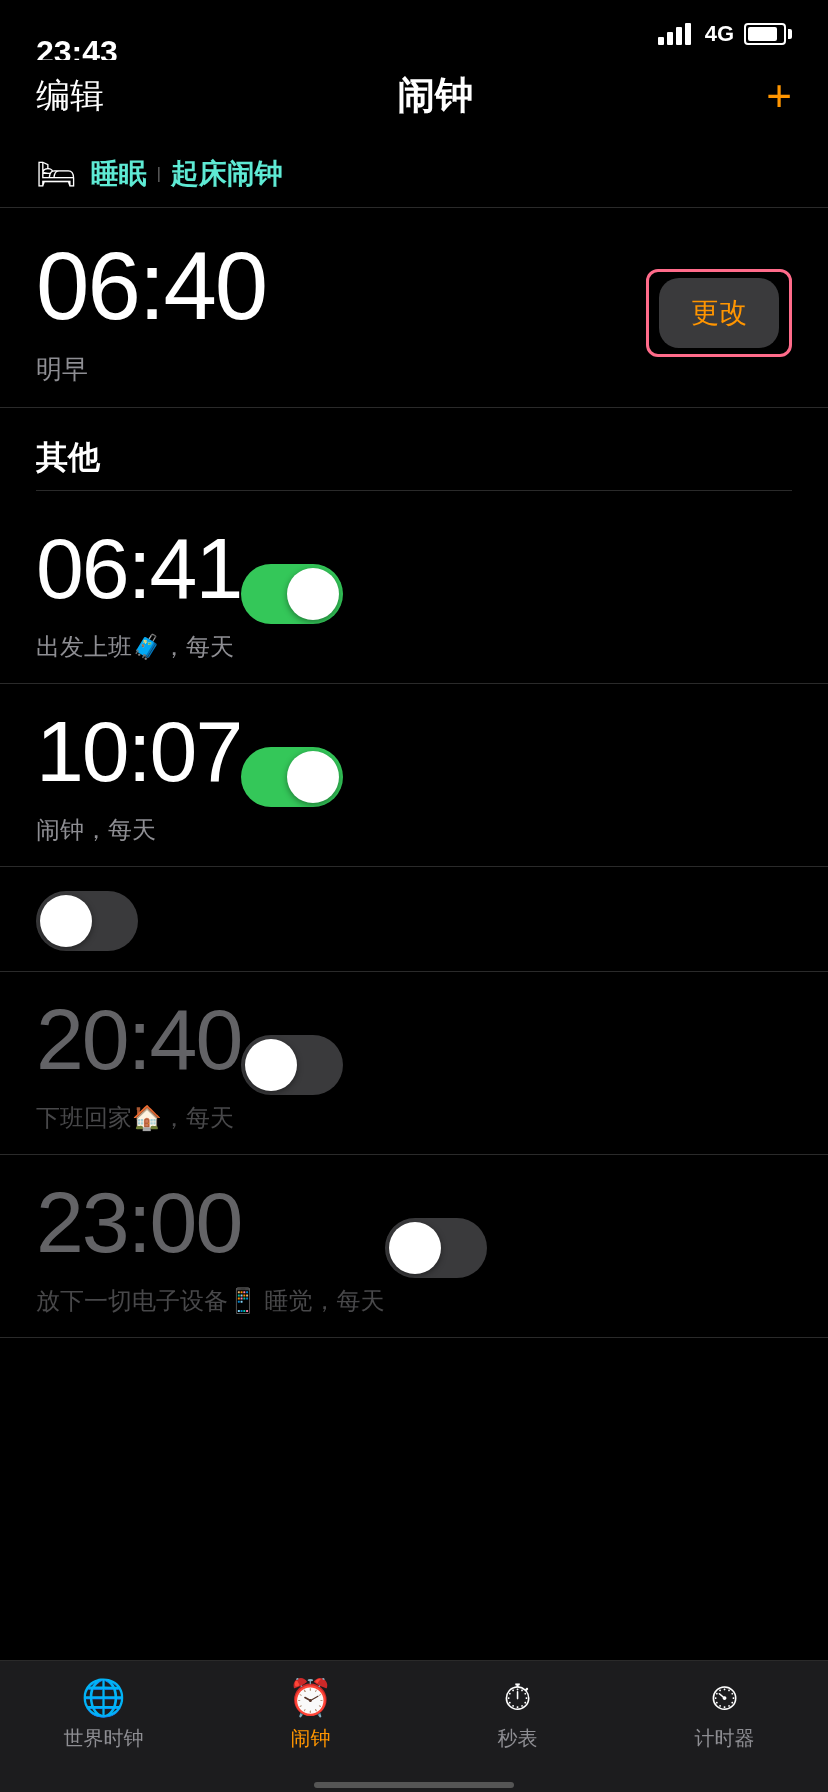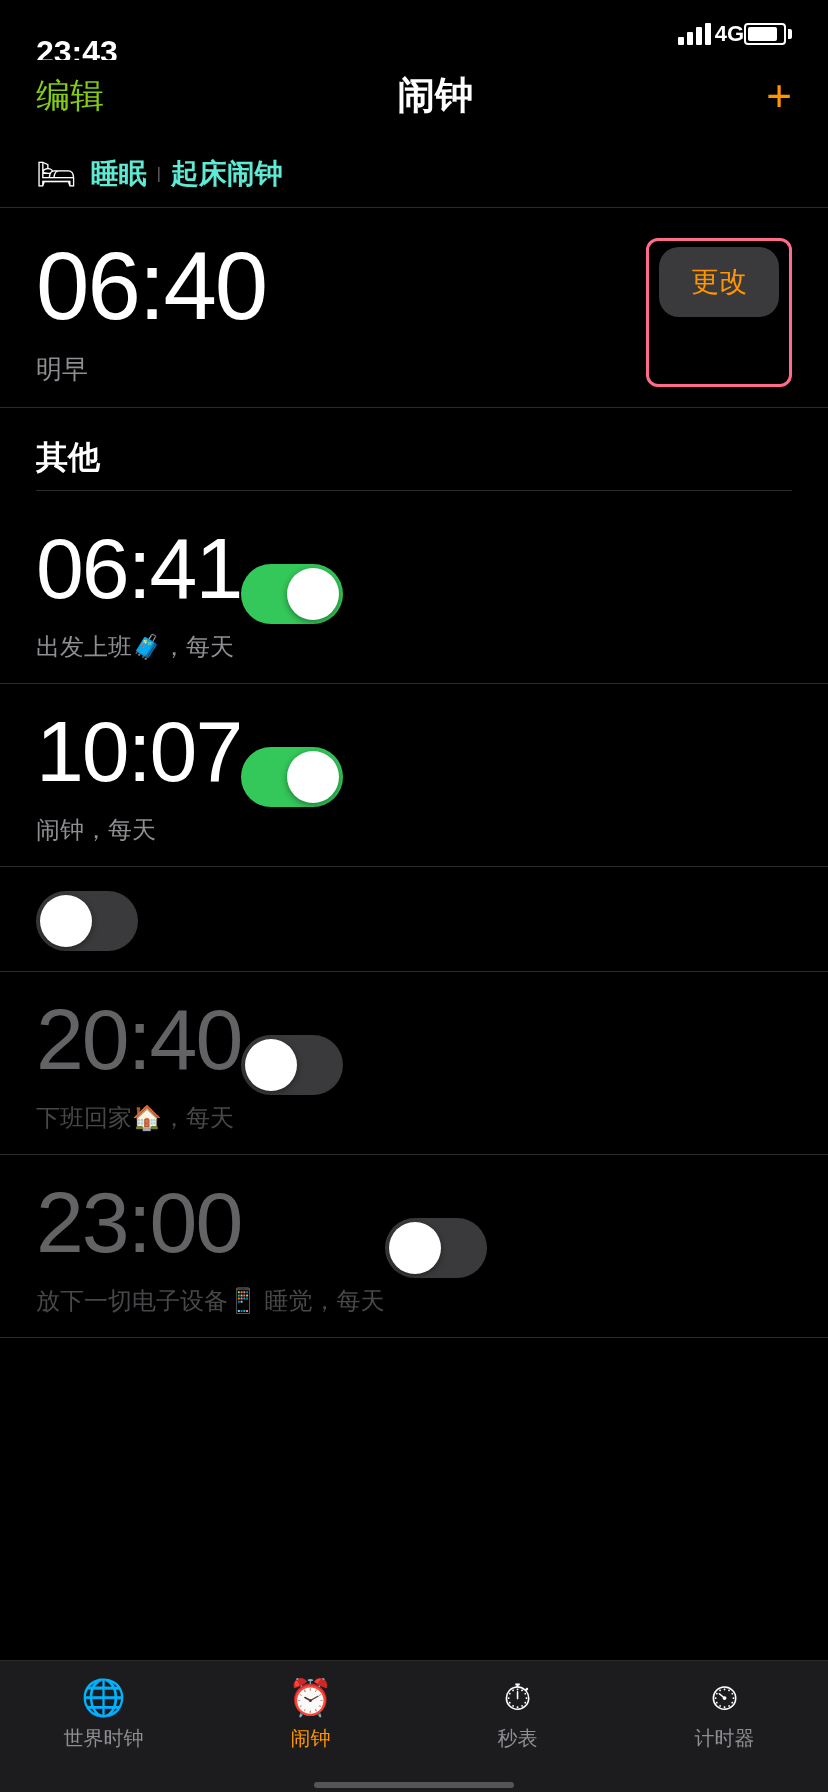--- a/index.html
+++ b/index.html
@@ -26,20 +26,21 @@
     }
     .status-time {
       font-size: 32px;
       font-weight: 600;
       color: #fff;
       margin-top: 36px;
     }
     .status-icons {
       display: flex;
       align-items: center;
+      gap: 10px;
     }
     .signal-bars {
       display: flex;
       align-items: flex-end;
       gap: 3px;
       height: 22px;
     }
     .signal-bar {
       width: 6px;
       background: #fff;
@@ -82,21 +83,21 @@
     
     .nav-bar {
       display: flex;
       justify-content: space-between;
       align-items: center;
       padding: 10px 36px 16px 36px;
       background: #000;
     }
     .nav-edit {
       font-size: 34px;
-      color: #84cc16;
+      color: #ffffff;
       font-weight: 400;
     }
     .nav-title {
       font-size: 38px;
       font-weight: 600;
       color: #fff;
     }
     .nav-add {
       font-size: 44px;
       color: #FF9500;
@@ -123,20 +124,21 @@
     }
     .section-divider {
       color: #666;
       margin: 0 10px;
     }
 
     
     .sleep-alarm-row {
       display: flex;
       justify-content: space-between;
+      align-items: center;
       padding: 30px 36px 20px 36px;
       border-bottom: 1px solid #2a2a2a;
       background: #000;
     }
     .alarm-left {}
     .alarm-time-large {
       font-size: 96px;
       font-weight: 200;
       color: #fff;
       line-height: 1;

